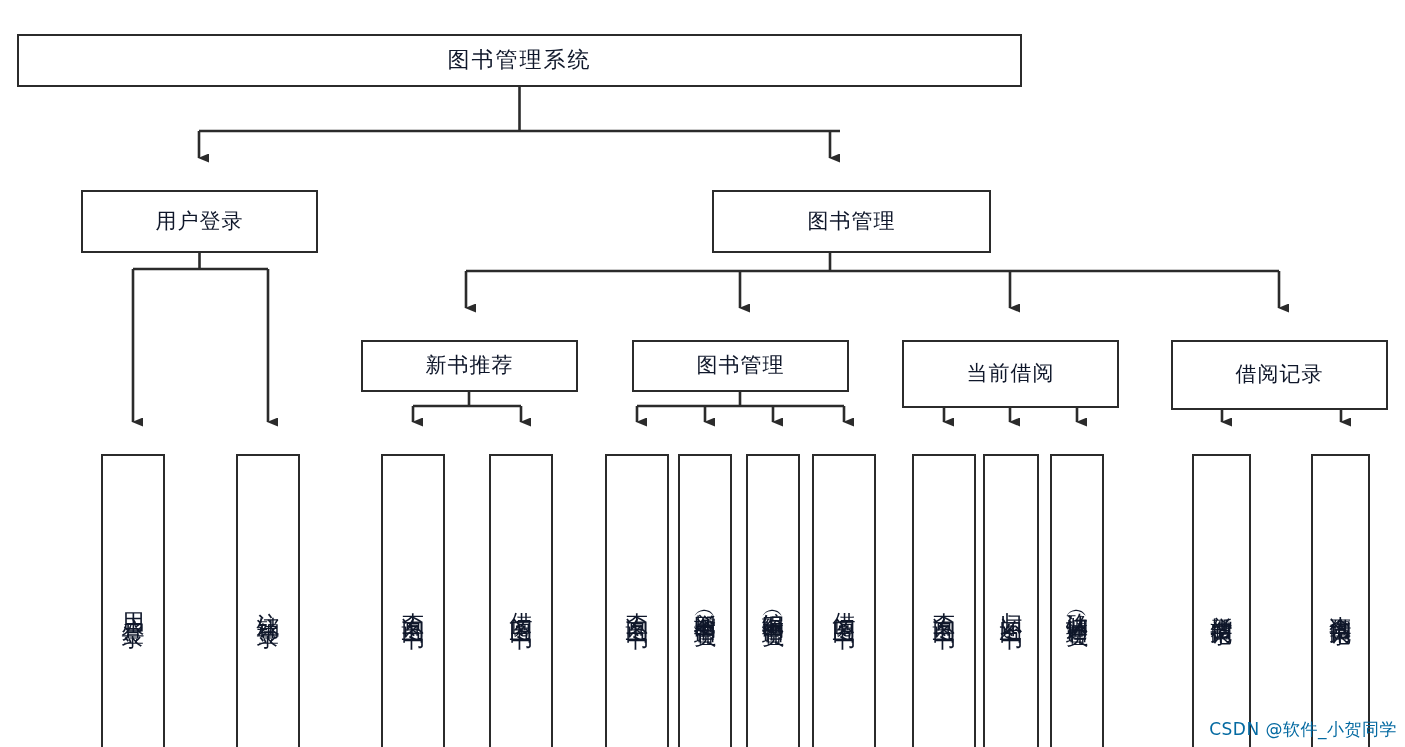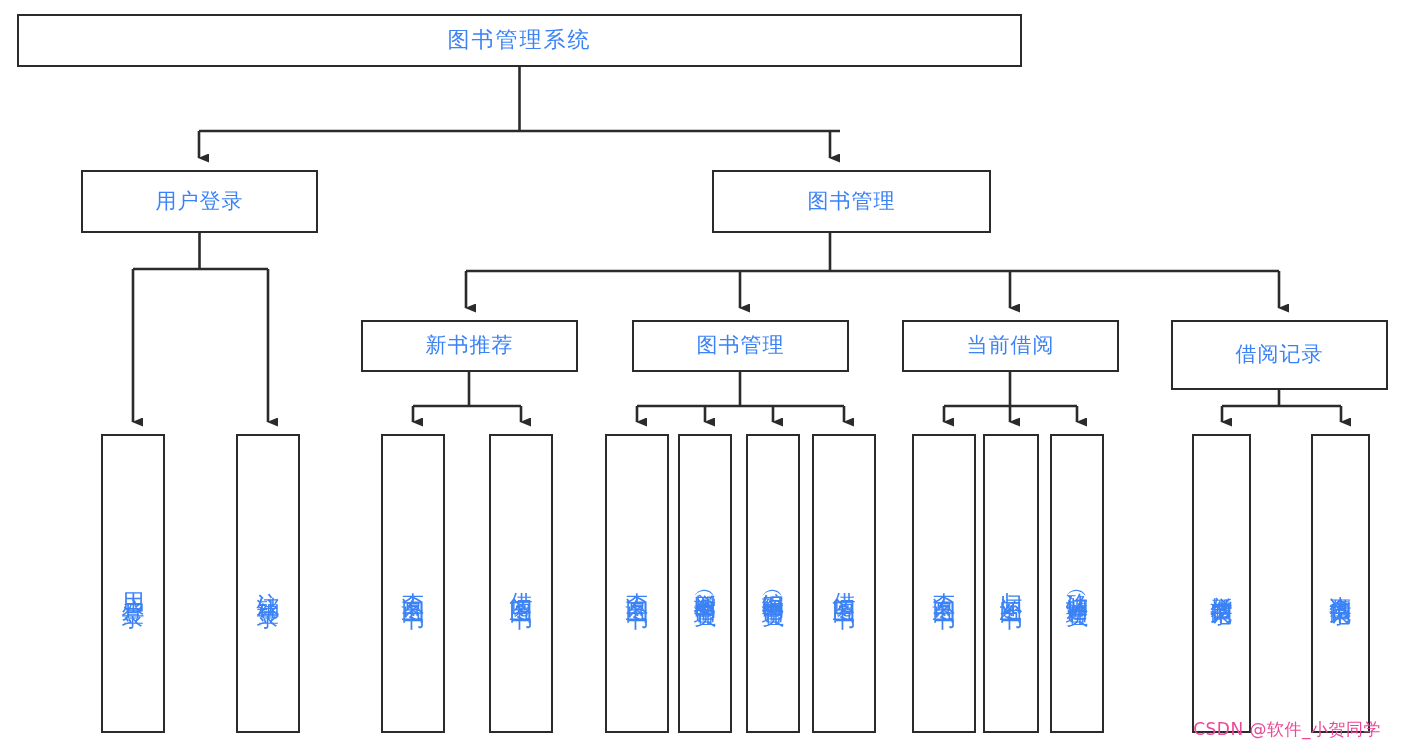--- a/index.html
+++ b/index.html
@@ -14,22 +14,23 @@
   #wires{position:absolute;left:0;top:0;width:1405px;height:747px;}
 
   .node{
     position:absolute;
     box-sizing:border-box;
     background:#ffffff;
     border:2.5px solid #2b2b2b;
     display:flex;
     align-items:center;
     justify-content:center;
-    color:#3b82f6;
+    color:#0f172a;
     z-index:2;
+    margin-top:20px;
   }
   .node .lbl{
     display:block;
     white-space:nowrap;
     line-height:1.1;
   }
 
   
   .h-node .lbl{font-size:21px;letter-spacing:1px;}
   #n-root .lbl{font-size:22px;letter-spacing:2px;}
@@ -45,24 +46,24 @@
     text-orientation:upright;
     font-size:23px;
     letter-spacing:5px;
     line-height:1;
     white-space:nowrap;
   }
   .v-node.tight .lbl{font-size:22px;letter-spacing:2px;}
 
   #watermark{
     position:absolute;
-    right:24px;
+    right:8px;
     bottom:6px;
     font-size:17px;
-    color:#ec4899;
+    color:#0369a1;
     letter-spacing:0.5px;
     z-index:5;
     white-space:nowrap;
     pointer-events:none;
   }
 </style>
 </head>
 <body>
 
 <div id="stage">
@@ -130,21 +131,21 @@
   </div>
 
   <div class="node h-node" style="left:361px;top:320px;width:217px;height:52px;">
     <span class="lbl">新书推荐</span>
   </div>
 
   <div class="node h-node" style="left:632px;top:320px;width:217px;height:52px;">
     <span class="lbl">图书管理</span>
   </div>
 
-  <div class="node h-node" style="left:902px;top:320px;width:217px;height:52px;">
+  <div class="node h-node" style="left:902px;top:320px;width:217px;height:68px;">
     <span class="lbl">当前借阅</span>
   </div>
 
   <div class="node h-node" style="left:1171px;top:320px;width:217px;height:70px;">
     <span class="lbl">借阅记录</span>
   </div>
 
   <div class="node v-node" style="left:101px;top:434px;width:64px;height:299px;">
     <span class="lbl">用户登录</span>
   </div>

